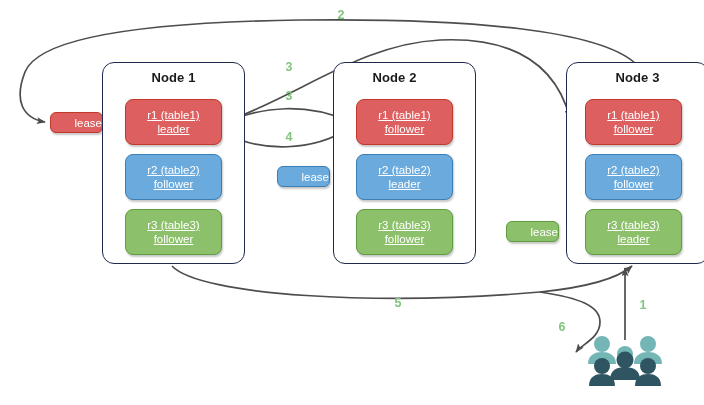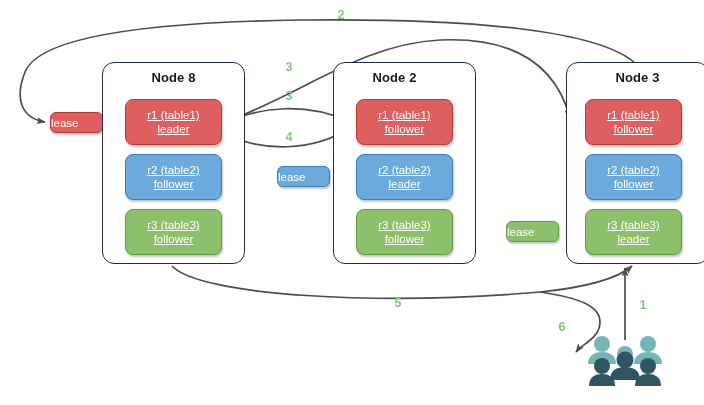--- a/index.html
+++ b/index.html
@@ -59,21 +59,21 @@
     box-shadow: 1px 1.5px 2px rgba(0,0,0,0.22);
     text-decoration: underline;
   }
   .replica span { display: block; }
   .lease-badge {
     position: absolute;
     box-sizing: border-box;
     border-radius: 6px;
     display: flex;
     align-items: center;
-    justify-content: flex-start;
+    justify-content: flex-end;
     color: #ffffff;
     font-size: 11.5px;
     box-shadow: 1px 1.5px 2px rgba(0,0,0,0.22);
   }
   .edge-label {
     position: absolute;
     font-size: 12.5px;
     font-weight: bold;
     color: #82c57e;
     text-align: center;
@@ -134,21 +134,21 @@
     <span>lease</span>
   </div>
 
   <div class="lease-badge" style="left:506px; top:221px; width:53px; height:21px;
               background:#8cc06a; border:1.6px solid #5f9c42;">
     <span>lease</span>
   </div>
 
   <div class="node-box" style="left:102px; top:62px; width:143px; height:202px;"></div>
 
-  <div class="node-title" style="left:102px; top:70px; width:143px;">Node 8</div>
+  <div class="node-title" style="left:102px; top:70px; width:143px;">Node 1</div>
 
   <div class="replica" style="left:125px; top:99px; width:97px; height:46px;
               background:#dd5f5f; border:1.6px solid #c0392b;">
     <span>r1 (table1)</span>
     <span>leader</span>
   </div>
 
   <div class="replica" style="left:125px; top:154px; width:97px; height:46px;
               background:#6aaadd; border:1.6px solid #3a7fb5;">
     <span>r2 (table2)</span>

